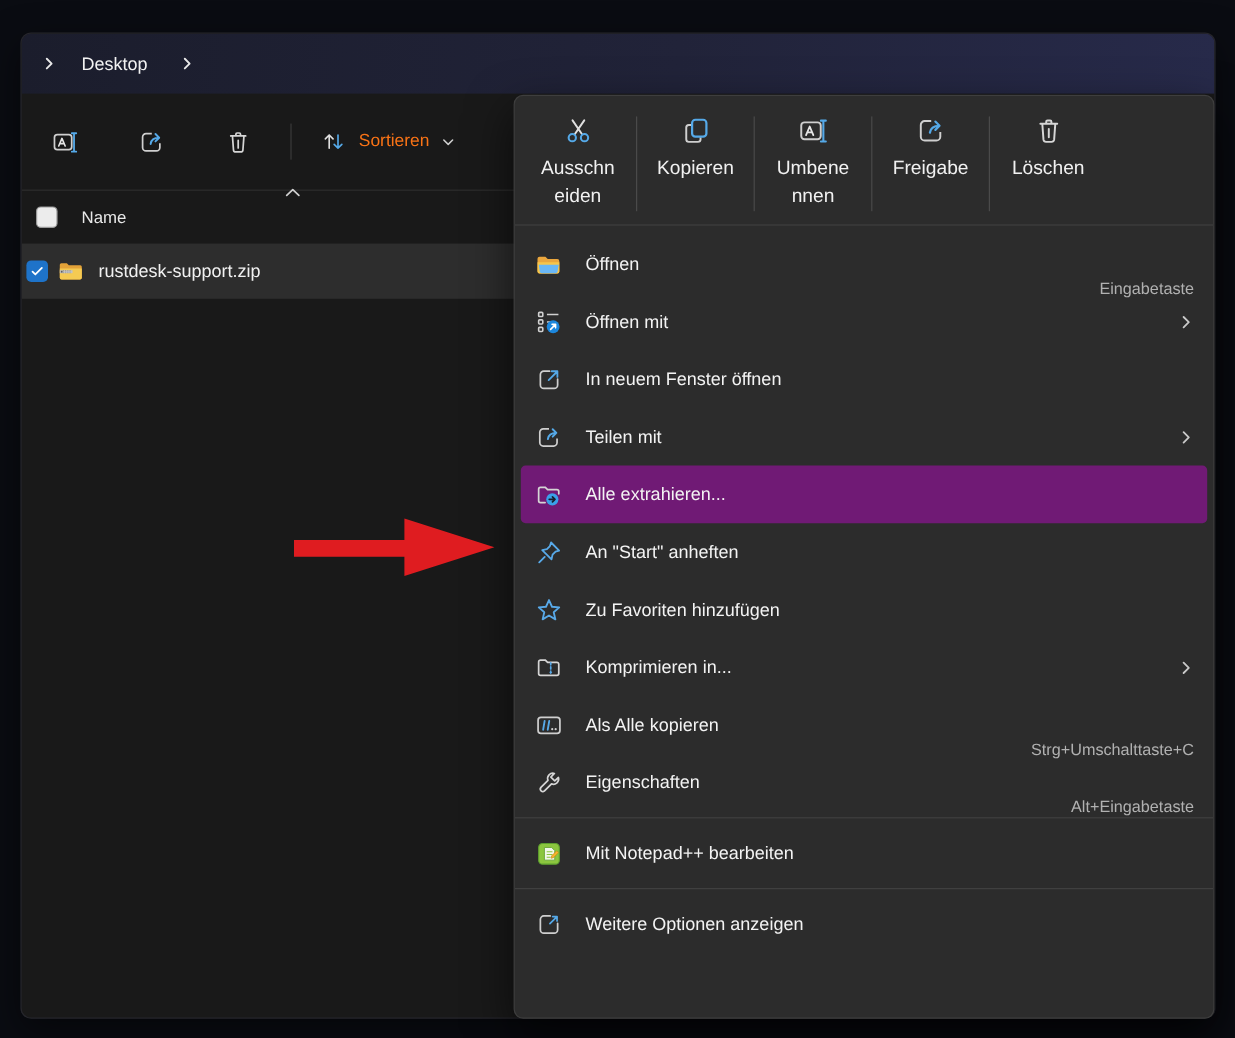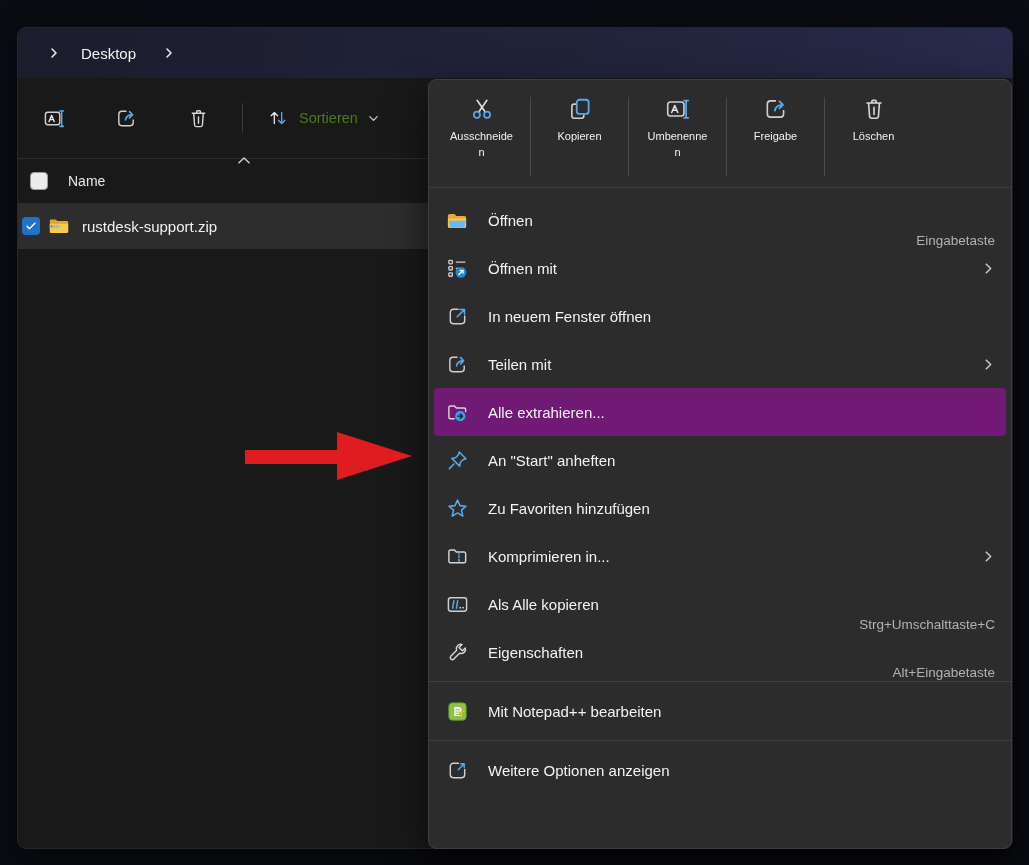--- a/index.html
+++ b/index.html
@@ -5,49 +5,49 @@
   html,body{margin:0;padding:0;}
   body{width:1029px;height:865px;overflow:hidden;background:#0a0c12;
        font-family:"Liberation Sans",sans-serif;-webkit-font-smoothing:antialiased;}
   .stage{position:relative;width:1029px;height:865px;background:#0a0c12;overflow:hidden;}
 
   
   .window{position:absolute;left:18px;top:28px;width:994px;height:820px;
           background:#191919;border-radius:8px;overflow:hidden;
           box-shadow:0 0 0 1px #26262c, 0 10px 30px rgba(0,0,0,.5);}
   .breadcrumb-bar{height:50px;background:linear-gradient(95deg,#1b1d2c 0%,#212339 55%,#272a4a 100%);
-          display:flex;align-items:center;padding-left:21px;}
+          display:flex;align-items:center;padding-left:8px;}
   .bc-chev{width:30px;height:32px;display:flex;align-items:center;justify-content:center;cursor:pointer;}
   .crumb{color:#f2f2f2;font-size:15px;padding:4px 12px;border-radius:4px;cursor:pointer;}
   .bc-chev2{margin-left:6px;}
 
   .toolbar{height:80px;display:flex;align-items:center;border-bottom:1px solid #2d2d2d;}
   .tb-btn{width:72px;height:46px;display:flex;align-items:center;justify-content:center;border-radius:4px;cursor:pointer;}
   .tb-div{width:1px;height:30px;background:#3a3a3a;margin:0 8px;}
   .sort-btn{display:flex;align-items:center;gap:10px;padding:0 16px;height:46px;border-radius:4px;cursor:pointer;}
-  .sort-label{color:#4d7c0f;font-size:14.5px;}
+  .sort-label{color:#f97316;font-size:14.5px;}
 
   .list-header{height:44px;display:flex;align-items:center;padding-left:12px;position:relative;}
   .col-label{color:#e8e8e8;font-size:14px;margin-left:20px;}
   .sort-caret{position:absolute;left:219px;top:-3px;}
   .checkbox-empty{width:18px;height:18px;border-radius:4px;background:#ececec;border:1px solid #9a9a9a;box-sizing:border-box;cursor:pointer;}
 
   .file-row{height:46px;background:#2d2d2d;display:flex;align-items:center;padding-left:4px;cursor:pointer;}
   .checkbox-checked{width:18px;height:18px;border-radius:4px;background:#1e73c9;display:flex;align-items:center;justify-content:center;cursor:pointer;flex:none;}
   .file-icon{margin-left:8px;width:22px;height:22px;flex:none;}
   .file-name{margin-left:12px;color:#f1f1f1;font-size:15px;}
 
   
   .context-menu{position:absolute;left:428px;top:79px;width:584px;height:770px;box-sizing:border-box;
           background:#2c2c2c;border:1px solid #3e3e3e;border-radius:8px;overflow:hidden;
           box-shadow:0 14px 38px rgba(0,0,0,.6);z-index:5;}
   .quick-actions{height:108px;display:flex;align-items:stretch;padding:4px 0 0 4px;border-bottom:1px solid #3f3f3f;box-sizing:border-box;}
   .qa{width:97px;display:flex;flex-direction:column;align-items:center;padding-top:10px;cursor:pointer;border-radius:4px;}
   .qa-icon{height:30px;display:flex;align-items:center;}
-  .qa-label{margin-top:5px;font-size:11px;line-height:1.45;color:#f1f1f1;text-align:center;max-width:66px;word-break:break-all;}
+  .qa-label{margin-top:5px;font-size:16px;line-height:1.45;color:#f1f1f1;text-align:center;max-width:66px;word-break:break-all;}
   .qa-div{width:1px;background:#4a4a4a;margin:13px 0 11px;}
 
   .menu-list{padding:8px 5px 0;}
   .menu-item{height:48px;display:flex;align-items:center;border-radius:4px;padding:0 11px;cursor:pointer;}
   .menu-item.highlighted{background:#701a75;}
   .mi-icon{width:24px;height:24px;flex:none;display:flex;align-items:center;justify-content:center;}
   .mi-label{margin-left:19px;font-size:15px;color:#f3f3f3;white-space:nowrap;}
   .mi-shortcut{margin-left:auto;font-size:13.5px;color:#b1b1b1;margin-top:40px;}
   .mi-trail{margin-left:auto;display:flex;align-items:center;}
   .menu-sep{height:1px;background:#404040;margin:5px -5px;}

